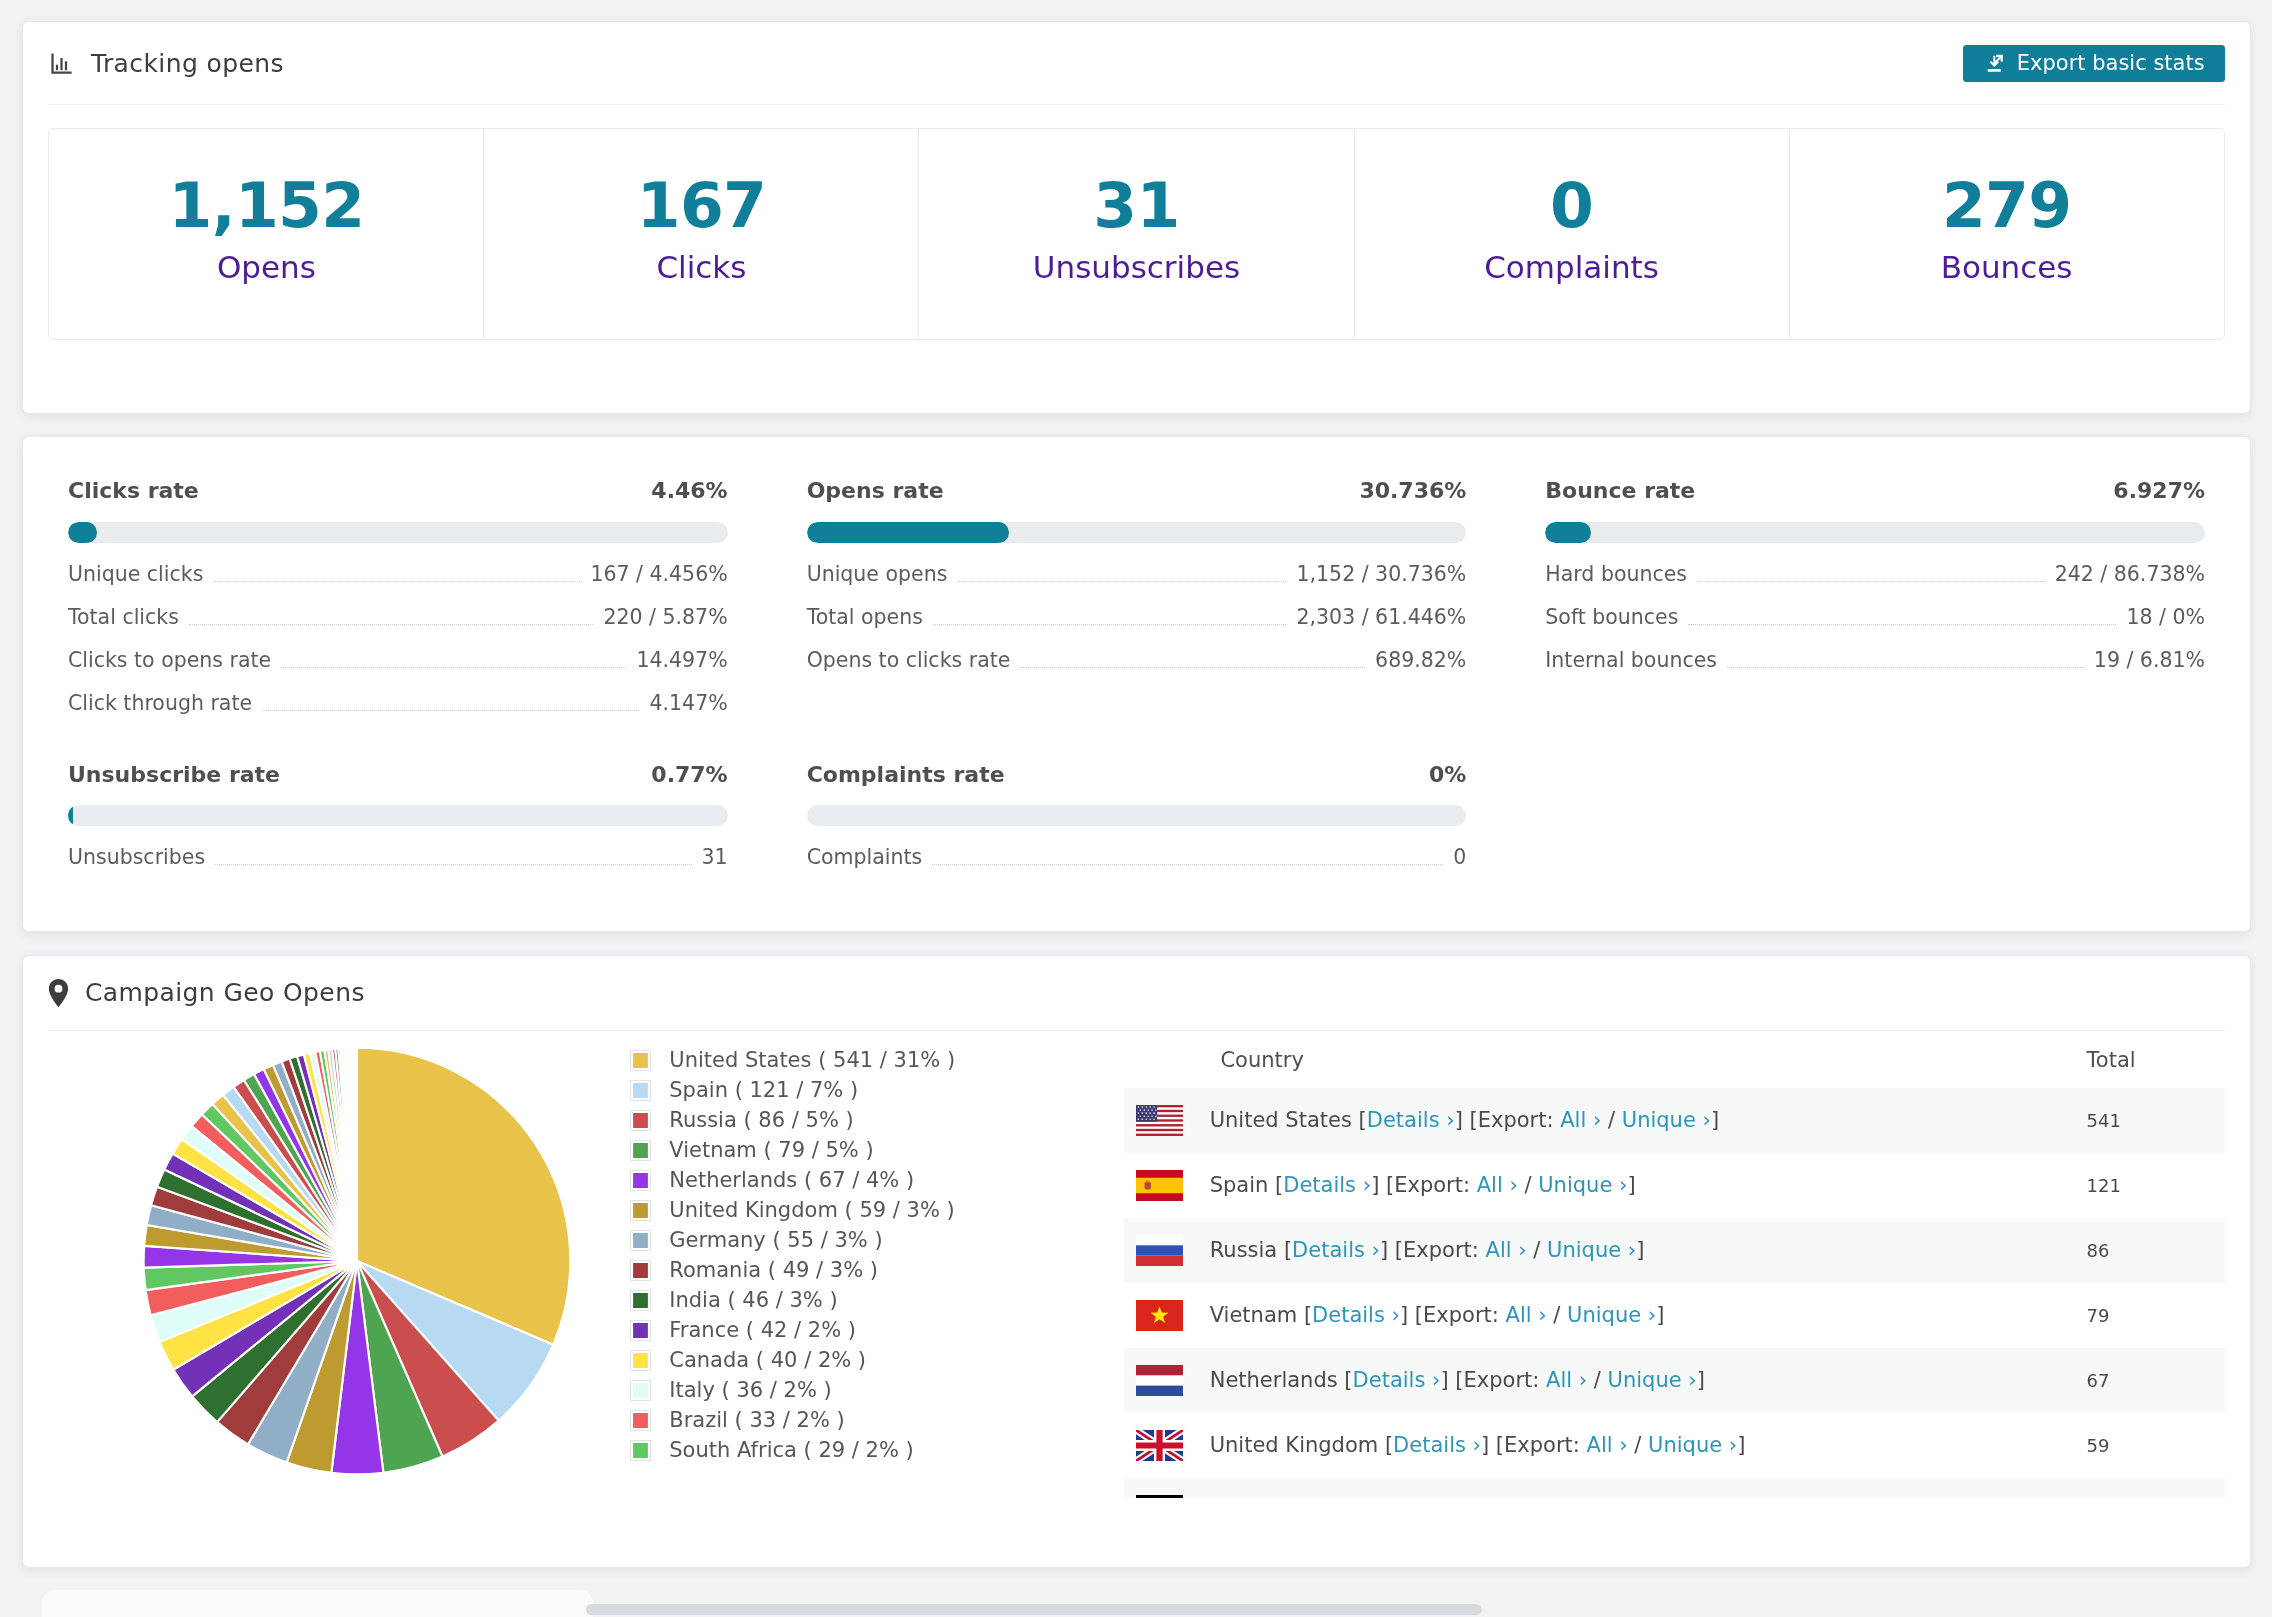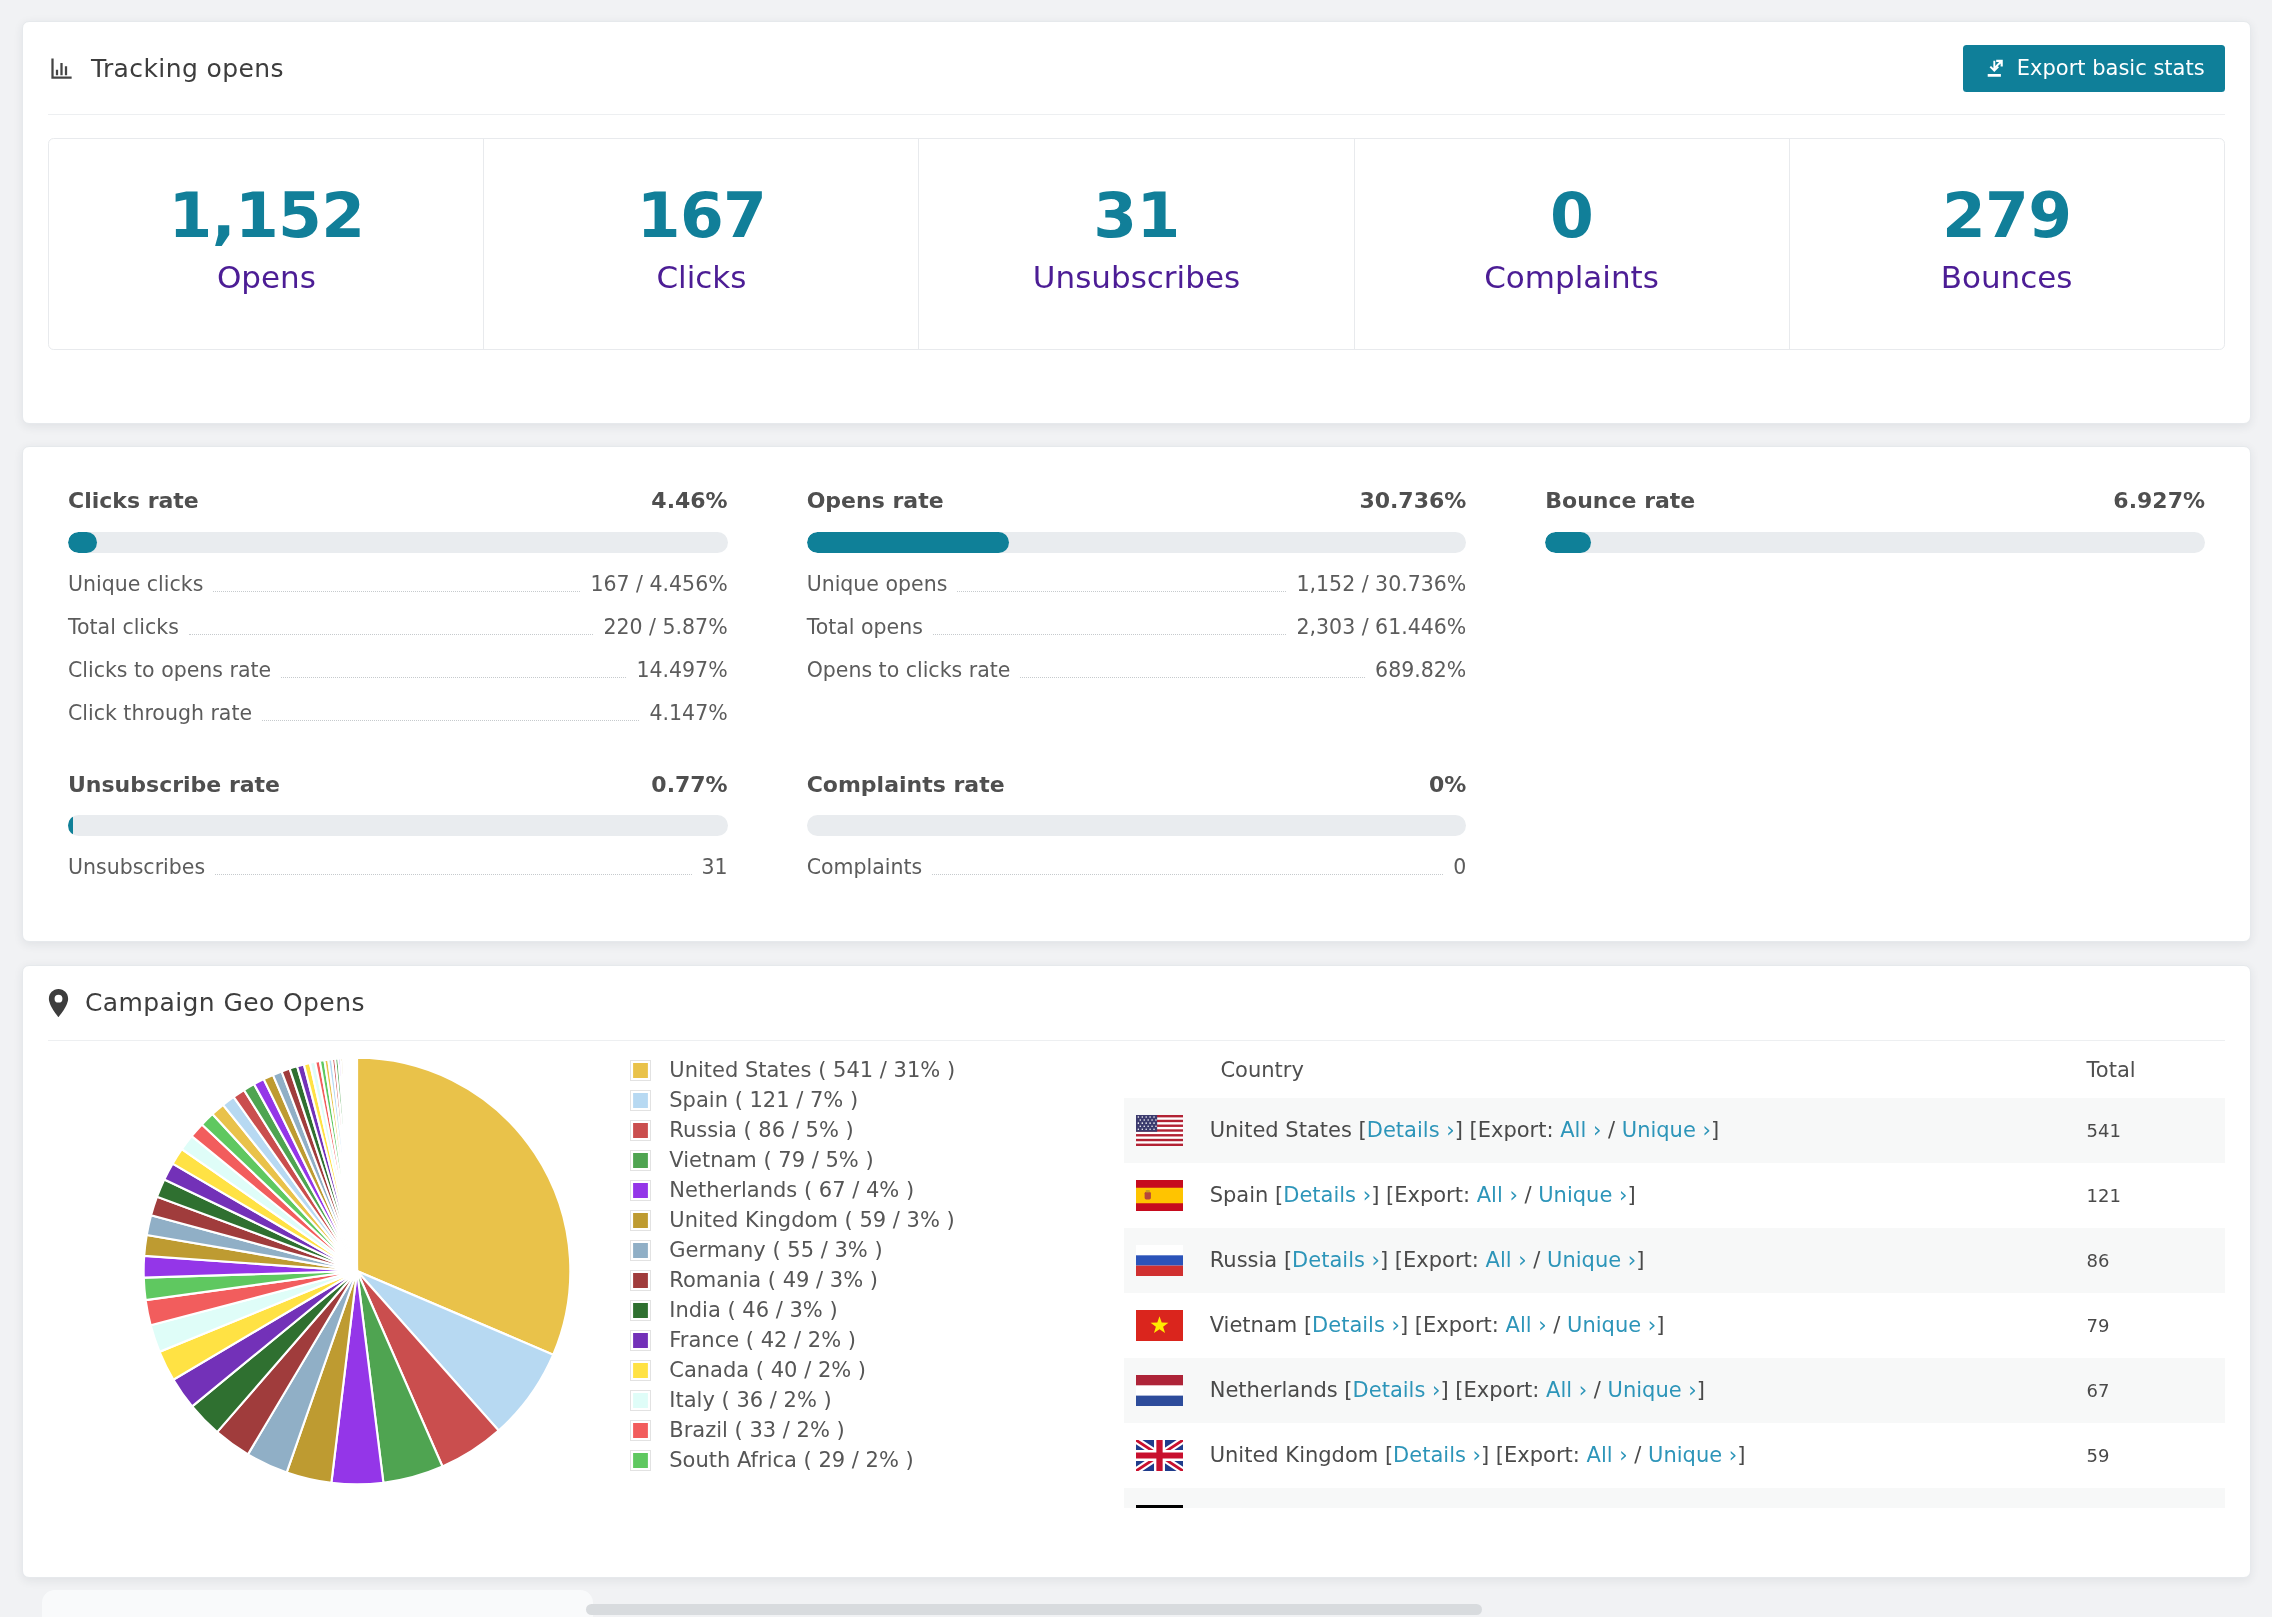--- a/index.html
+++ b/index.html
@@ -24,21 +24,21 @@
     display:flex; align-items:center;
     margin:0 25.4px; padding:22.6px 0;
     border-bottom:0.7px solid #edeff1;
   }
   .panel-title { font-size:25px; font-weight:500; color:#3d3d3d; margin:0 0 0 15.5px; letter-spacing:0.4px; }
   .hdr-icon { display:flex; flex:none; }
 
   .export-btn {
     margin-left:auto; display:flex; align-items:center; gap:11.3px;
     background:#0f7f99; color:#fff; border:none; border-radius:3.5px;
-    padding:0 20px; height:47px; font-size:21px; font-family:inherit; cursor:pointer;
+    padding:0 20px; height:37px; font-size:21px; font-family:inherit; cursor:pointer;
   }
 
   
   .panel-top { padding-bottom:73px; }
   .summary-box { margin:22.6px 25.4px 0; border:0.7px solid #e8eaed; border-radius:5.6px; display:flex; }
   .sum-cell { flex:1; text-align:center; padding:40px 0 54px; border-right:0.7px solid #e8eaed; }
   .sum-cell:last-child { border-right:none; }
   .sum-value { font-size:63px; font-weight:700; color:#117f99; letter-spacing:-0.7px; }
   .sum-label { font-size:31px; color:#4c1d95; margin-top:7px; }
 
@@ -183,20 +183,37 @@
             </div>
           </div>
         </div>
         <div class="rate-block">
           <div class="rate-head">
             <span class="rate-title">Bounce rate</span>
             <span class="rate-value">6.927%</span>
           </div>
           <div class="bar">
             <div class="bar-fill" style="width: 6.927%;"></div>
+          </div>
+          <div class="d-rows">
+            <div class="d-row">
+              <span>Hard bounces</span>
+              <span class="leader"></span>
+              <span class="d-value">242 / 86.738%</span>
+            </div>
+            <div class="d-row">
+              <span>Soft bounces</span>
+              <span class="leader"></span>
+              <span class="d-value">18 / 0%</span>
+            </div>
+            <div class="d-row">
+              <span>Internal bounces</span>
+              <span class="leader"></span>
+              <span class="d-value">19 / 6.81%</span>
+            </div>
           </div>
         </div>
         <div class="rate-block">
           <div class="rate-head">
             <span class="rate-title">Unsubscribe rate</span>
             <span class="rate-value">0.77%</span>
           </div>
           <div class="bar">
             <div class="bar-fill" style="width: 0.77%;"></div>
           </div>

